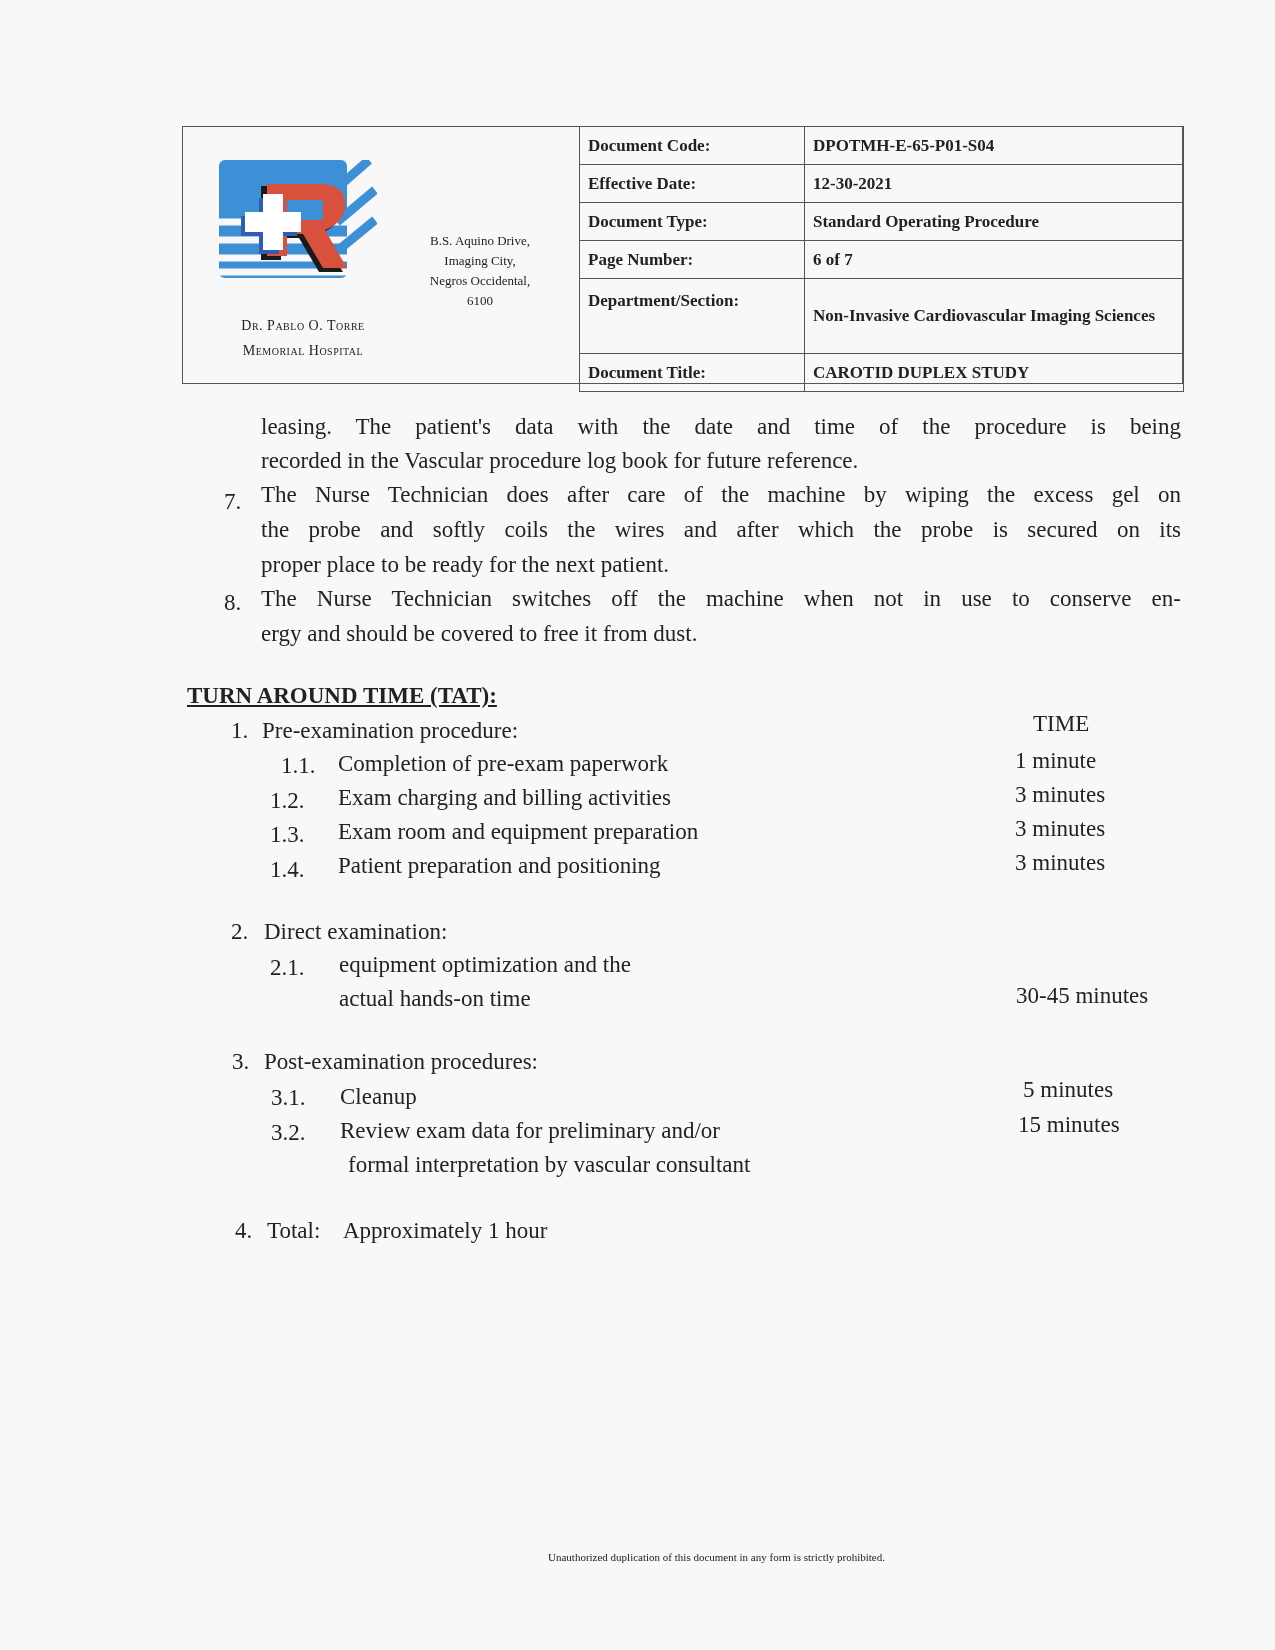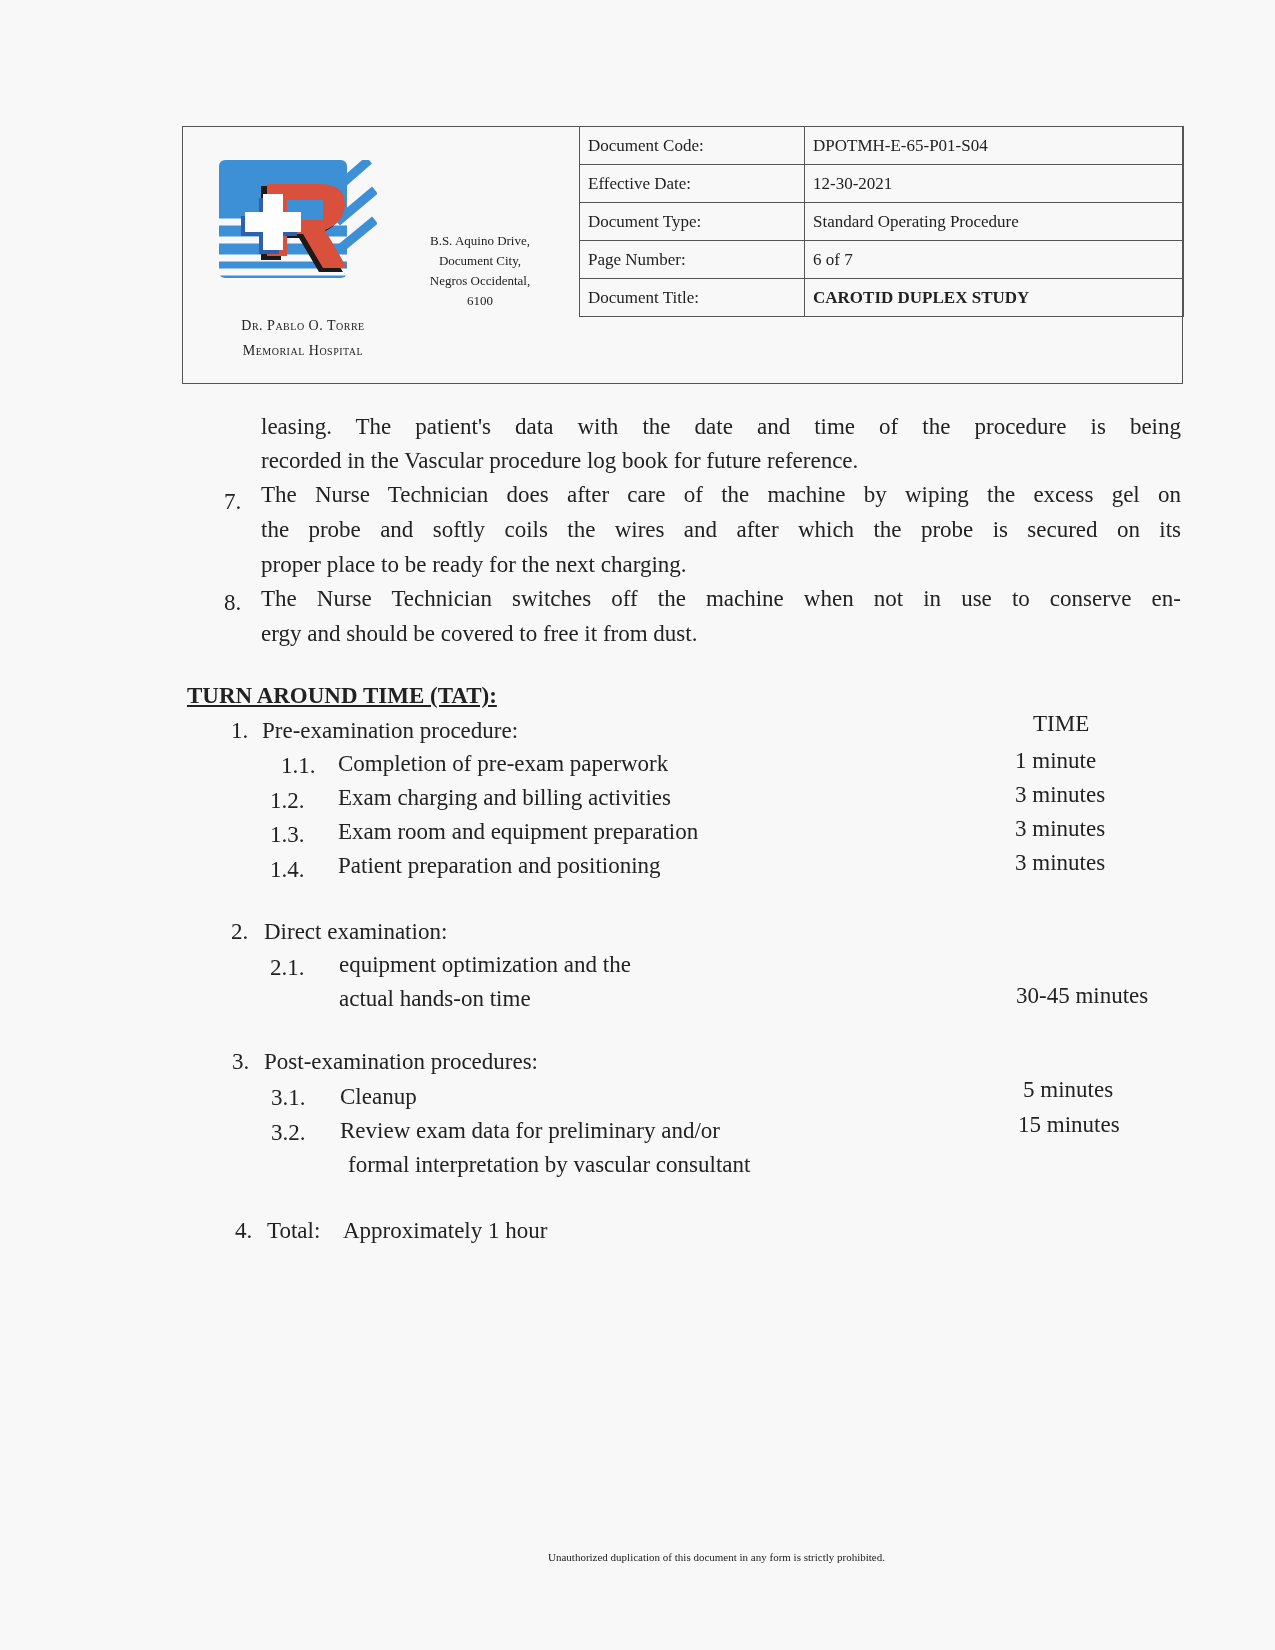--- a/index.html
+++ b/index.html
@@ -4,21 +4,21 @@
 <style>
   html, body { margin:0; padding:0; }
   body { width:1275px; height:1650px; background:#f8f8f8; position:relative; overflow:hidden;
          font-family:"Liberation Serif","DejaVu Serif",serif; color:#222; }
   .hdr { position:absolute; left:182px; top:126px; width:1001px; height:258px; border:1px solid #555; box-sizing:border-box; }
   .hdr-left { position:absolute; left:0; top:0; width:396px; height:100%; }
   .logo { position:absolute; left:36px; top:33px; width:158px; height:128px; }
   .hosp { position:absolute; left:20px; top:186px; width:200px; text-align:center; font-size:14px; letter-spacing:0.5px; line-height:25px; font-variant:small-caps; }
   .addr { position:absolute; left:222px; top:104px; width:150px; text-align:center; font-size:13px; line-height:20px; }
   .meta { position:absolute; left:396px; top:-1px; width:605px; border-collapse:collapse; }
-  .meta td { border:1px solid #555; font-size:17px; padding:0 8px; height:37px; vertical-align:middle; }
+  .meta td { border:1px solid #555; font-size:17px; padding:0 8px; height:37px; vertical-align:middle;font-weight:bold; }
   .meta td.lbl { width:208px; }
   .meta tr.tall td { height:62px; }
   .meta td.bold { font-weight:bold; }
   .body { position:absolute; left:0; top:0; width:100%; font-size:23px; line-height:34.5px; }
   .p { position:absolute; }
   .num { position:absolute; }
   .h { position:absolute; left:187px; top:683px; font-weight:bold; text-decoration:underline; font-size:23px; }
   .t { position:absolute; font-size:23px; }
   .foot { position:absolute; left:548px; top:1551px; font-size:11px; }
 </style>
@@ -45,21 +45,21 @@
       <rect x="68" y="40" width="36" height="20" fill="#3d8fd6"></rect>
       <path d="M22 56 L40 56 L40 38 L60 38 L60 56 L78 56 L78 76 L60 76 L60 94 L40 94 L40 76 L22 76 Z" fill="#2f5fb0"></path>
       <path d="M26 52 L44 52 L44 34 L64 34 L64 52 L82 52 L82 72 L64 72 L64 90 L44 90 L44 72 L26 72 Z" fill="#ffffff"></path>
     </svg>
     <div class="hosp">
       <div>Dr. Pablo O. Torre</div>
       <div>Memorial Hospital</div>
     </div>
     <div class="addr">
       <div>B.S. Aquino Drive,</div>
-      <div>Document City,</div>
+      <div>Imaging City,</div>
       <div>Negros Occidental,</div>
       <div>6100</div>
     </div>
   </div>
   <table class="meta">
     <tbody>
         <tr>
           <td class="lbl">Document Code:</td>
           <td>DPOTMH-E-65-P01-S04</td>
         </tr>
@@ -68,36 +68,40 @@
           <td>12-30-2021</td>
         </tr>
     <tr>
           <td class="lbl">Document Type:</td>
           <td>Standard Operating Procedure</td>
         </tr>
     <tr>
           <td class="lbl">Page Number:</td>
           <td>6 of 7</td>
         </tr>
+    <tr class="tall">
+          <td class="lbl" style="vertical-align:top;padding-top:12px">Department/Section:</td>
+          <td style="line-height:26px">Non-Invasive Cardiovascular Imaging Sciences</td>
+        </tr>
     <tr>
           <td class="lbl">Document Title:</td>
           <td class="bold">CAROTID DUPLEX STUDY</td>
         </tr>
   </tbody>
     </table>
 </div>
 
 <div class="body">
   <div class="p" style="left:261px;top:410px;width:920px;text-align:justify;text-align-last:justify">leasing. The patient's data with the date and time of the procedure is being</div>
   <div class="p" style="left:261px;top:444px">recorded in the Vascular procedure log book for future reference.</div>
 
   <div class="num" style="left:224px;top:485px">7.</div>
   <div class="p" style="left:261px;top:478px;width:920px;text-align:justify;text-align-last:justify">The Nurse Technician does after care of the machine by wiping the excess gel on</div>
   <div class="p" style="left:261px;top:513px;width:920px;text-align:justify;text-align-last:justify">the probe and softly coils the wires and after which the probe is secured on its</div>
-  <div class="p" style="left:261px;top:548px">proper place to be ready for the next charging.</div>
+  <div class="p" style="left:261px;top:548px">proper place to be ready for the next patient.</div>
 
   <div class="num" style="left:224px;top:586px">8.</div>
   <div class="p" style="left:261px;top:582px;width:920px;text-align:justify;text-align-last:justify">The Nurse Technician switches off the machine when not in use to conserve en-</div>
   <div class="p" style="left:261px;top:617px">ergy and should be covered to free it from dust.</div>
 </div>
 
 <div class="h">TURN AROUND TIME (TAT):</div>
 <div class="t" style="left:1033px;top:711px">TIME</div>
 
 <div class="t" style="left:231px;top:718px">1.</div>

